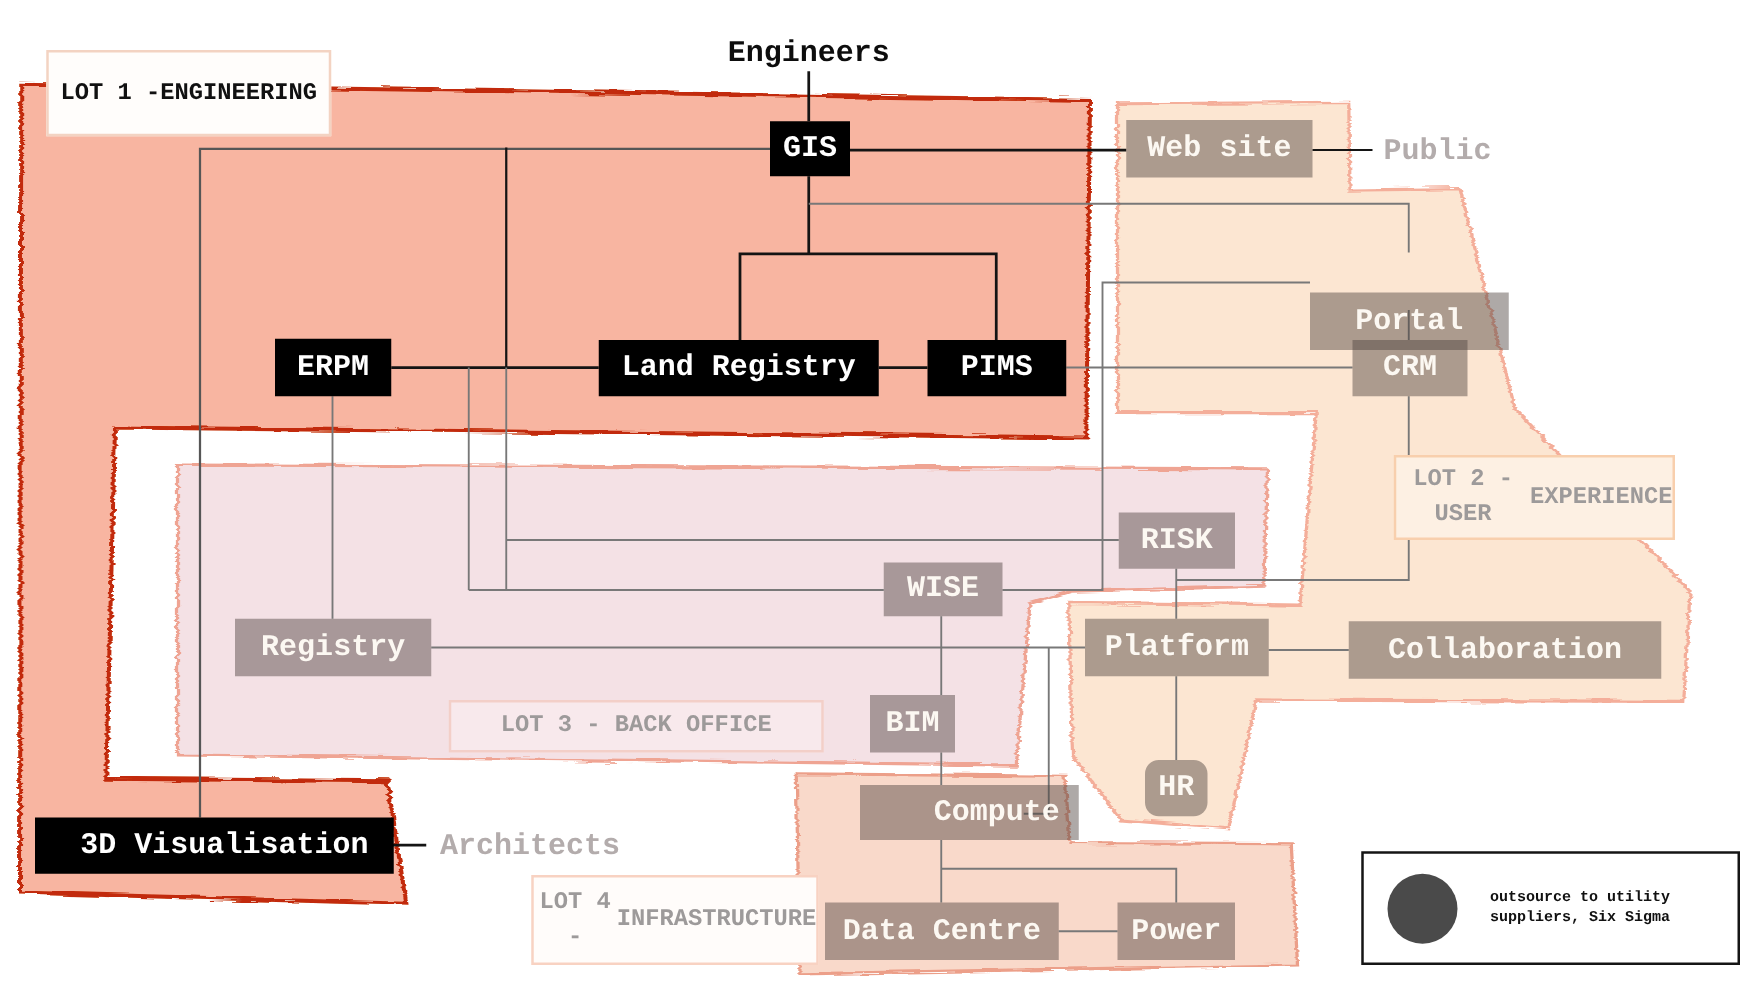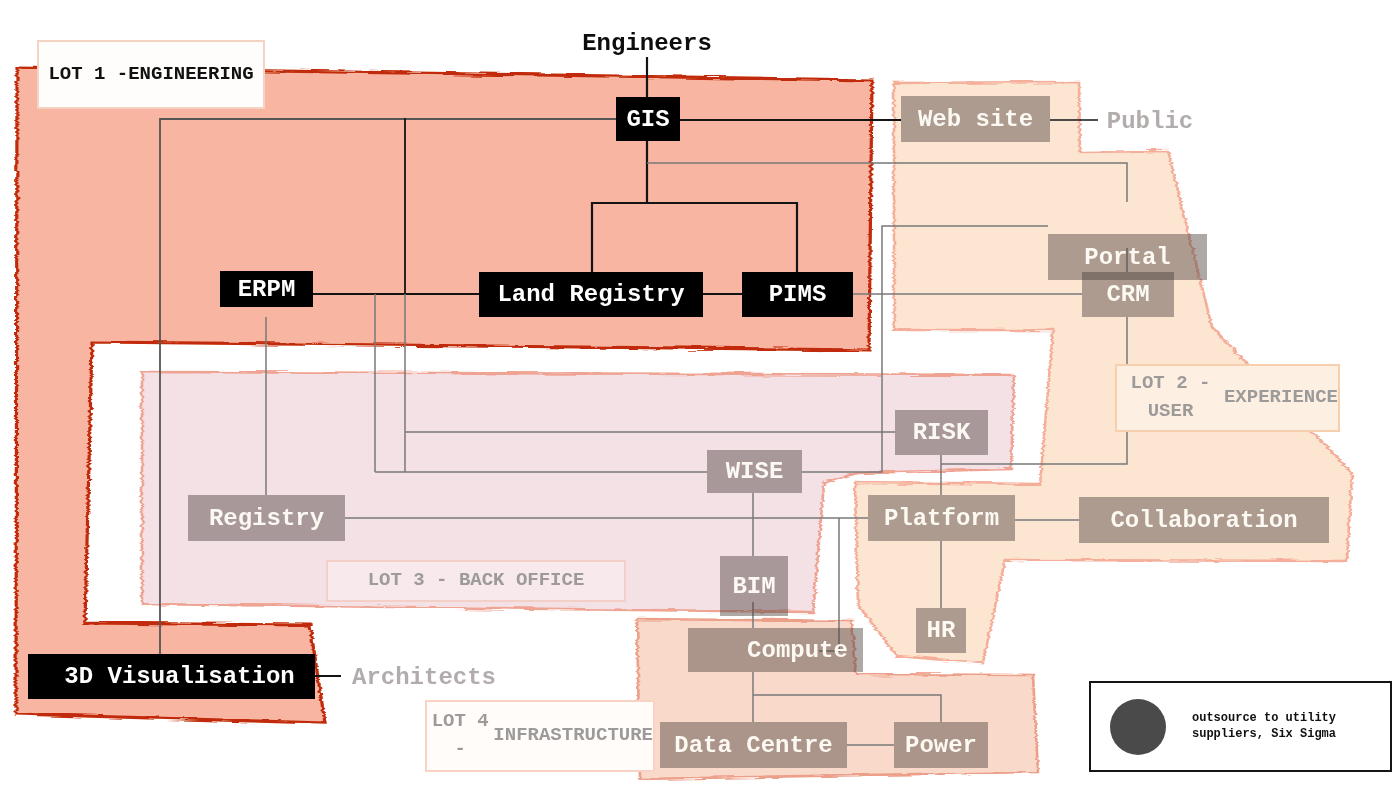--- a/index.html
+++ b/index.html
@@ -10,21 +10,21 @@
         font-weight:bold;font-size:24px;white-space:nowrap;letter-spacing:0;}
   .node-primary{background:var(--primary-node-bg);color:var(--primary-node-text);}
   .node-secondary{background:var(--secondary-node-bg);color:var(--secondary-node-text);}
   .lot-label{position:absolute;z-index:5;display:flex;align-items:center;
              justify-content:center;font-weight:bold;font-size:19px;line-height:1.45;
              text-align:center;color:var(--lot-label-text);border:2px solid;}
   .lot-label-1{left:37px;top:40px;width:224px;height:65px;background:var(--lot1-label-bg);
                border-color:var(--lot1-label-border);color:var(--lot1-label-text);}
   .lot-label-2{left:1115px;top:364px;width:221px;height:64px;background:var(--lot2-label-bg);
                border-color:var(--lot2-label-border);}
-  .lot-label-3{left:326px;top:560px;width:296px;height:38px;background:var(--lot3-label-bg);
+  .lot-label-3{left:359px;top:560px;width:296px;height:38px;background:var(--lot3-label-bg);
                border-color:var(--lot3-label-border);}
   .lot-label-4{left:425px;top:700px;width:226px;height:68px;background:var(--lot4-label-bg);
                border-color:var(--lot4-label-border);}
   .actor{position:absolute;z-index:5;transform:translateX(-50%);font-weight:bold;
          font-size:24px;white-space:nowrap;}
   .actor-engineers{left:647px;top:30px;color:var(--actor-text);}
   .actor-public{left:1150px;top:108px;color:var(--actor-muted-text);}
   .actor-architects{left:424px;top:664px;color:var(--actor-muted-text);}
   #legend{position:absolute;z-index:6;left:1089px;top:681px;width:303px;height:91px;
           background:#fff;border:2px solid var(--legend-border);box-sizing:border-box;
@@ -103,30 +103,30 @@
 
   <div id="legend">
     <span class="dot"></span>
     <div class="legend-text">
       <div>outsource to utility</div>
       <div>suppliers, Six Sigma</div>
     </div>
   </div>
 
 <div class="node node-primary" style="left: 616px; top: 97px; width: 64px; height: 44px;">GIS</div>
-    <div class="node node-primary" style="left: 220px; top: 271px; width: 93px; height: 36px;">ERPM</div>
+    <div class="node node-primary" style="left: 220px; top: 271px; width: 93px; height: 46px;">ERPM</div>
     <div class="node node-primary" style="left: 479px; top: 272px; width: 224px; height: 45px;">Land Registry</div>
     <div class="node node-primary" style="left: 742px; top: 272px; width: 111px; height: 45px;">PIMS</div>
     <div class="node node-primary" style="left: 28px; top: 654px; width: 271px; height: 45px; padding-left: 16px;">3D Visualisation</div>
     <div class="node node-secondary" style="left: 901px; top: 96px; width: 149px; height: 46px;">Web site</div>
     <div class="node node-secondary" style="left: 1048px; top: 202px; width: 159px; height: 46px; margin-top: 32px;">Portal</div>
     <div class="node node-secondary" style="left: 1082px; top: 272px; width: 92px; height: 45px;">CRM</div>
     <div class="node node-secondary" style="left: 895px; top: 410px; width: 93px; height: 45px;">RISK</div>
     <div class="node node-secondary" style="left: 707px; top: 450px; width: 95px; height: 43px;">WISE</div>
     <div class="node node-secondary" style="left: 188px; top: 495px; width: 157px; height: 46px;">Registry</div>
     <div class="node node-secondary" style="left: 868px; top: 495px; width: 147px; height: 46px;">Platform</div>
     <div class="node node-secondary" style="left: 1079px; top: 497px; width: 250px; height: 46px;">Collaboration</div>
-    <div class="node node-secondary" style="left: 720px; top: 556px; width: 68px; height: 60px;">BIM</div>
-    <div class="node node-secondary" style="left: 916px; top: 608px; width: 50px; height: 45px;">HR</div>
+    <div class="node node-secondary" style="left: 696px; top: 556px; width: 68px; height: 46px;">BIM</div>
+    <div class="node node-secondary" style="left: 916px; top: 608px; width: 50px; height: 45px; border-radius: 11px;">HR</div>
     <div class="node node-secondary" style="left: 688px; top: 628px; width: 131px; height: 44px; padding-left: 44px;">Compute</div>
     <div class="node node-secondary" style="left: 660px; top: 722px; width: 187px; height: 46px;">Data Centre</div>
     <div class="node node-secondary" style="left: 894px; top: 722px; width: 94px; height: 46px;">Power</div>
   </div>
 
 </body></html>

